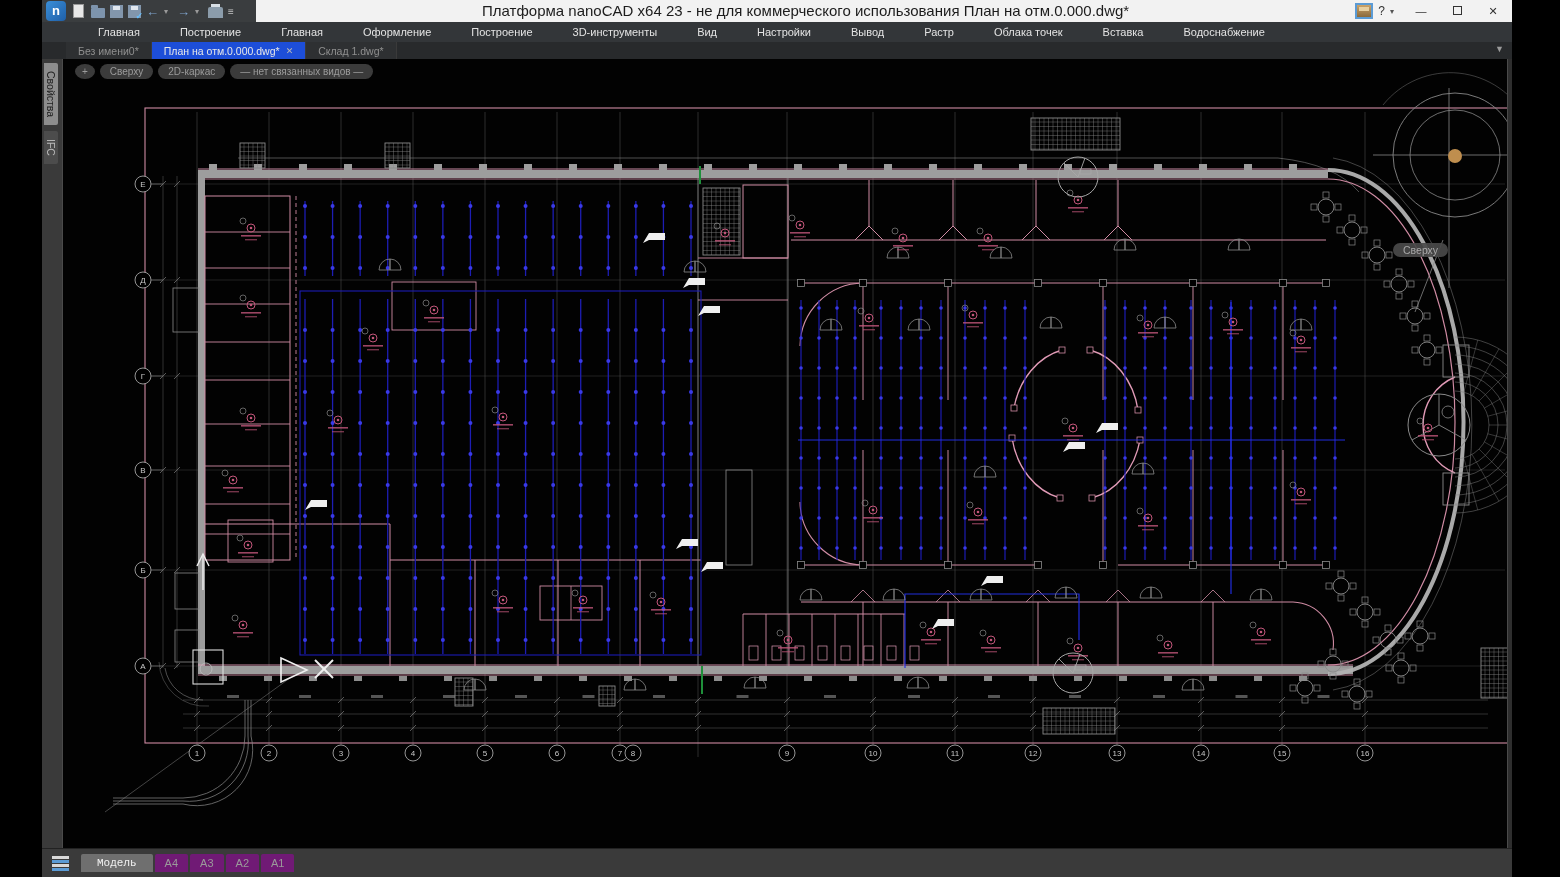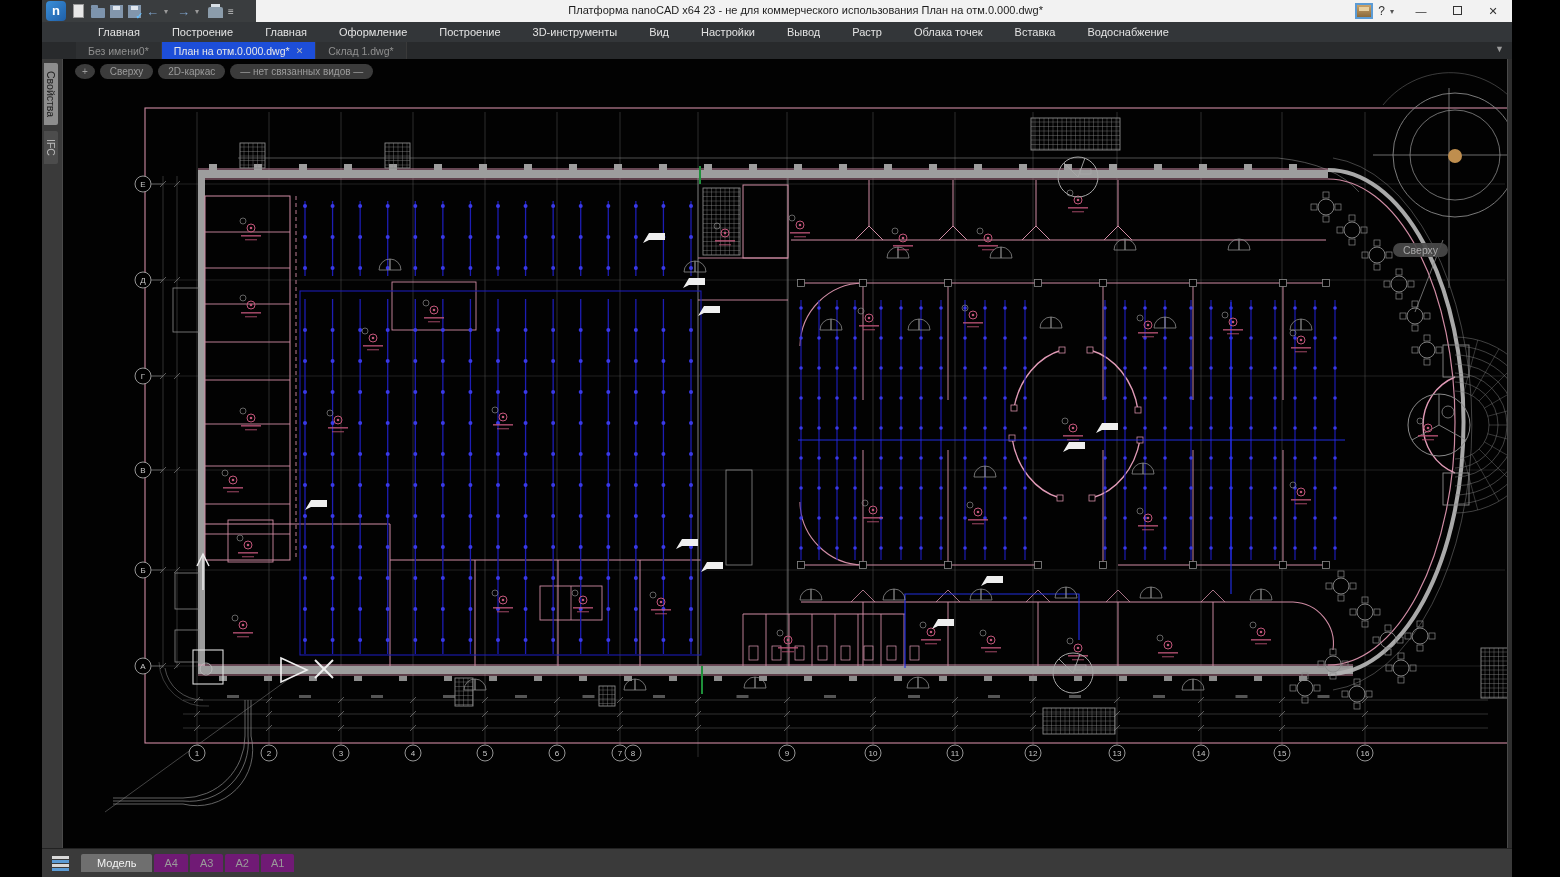--- a/index.html
+++ b/index.html
@@ -17,35 +17,35 @@
   .ic-folder { background:#7d94ad; width:14px; height:10px; margin-top:4px; border-radius:1px; position:relative; }
   .ic-folder:before { content:""; position:absolute; top:-3px; left:0; width:7px; height:3px; background:#7d94ad; border-radius:1px 1px 0 0; }
   .ic-floppy { background:#8296ac; width:13px; height:13px; margin-top:1px; position:relative; }
   .ic-floppy:before { content:""; position:absolute; left:3px; top:1px; width:7px; height:4px; background:#dfe6ee; }
   .ic-floppy.chk:after { content:"✓"; position:absolute; right:-2px; bottom:-3px; color:#66c0ff; font-size:9px; font-weight:bold; }
   .ic-arrow { color:#7fa3cc; font-size:13px; line-height:15px; }
   .ic-caret { color:#9a9a9a; font-size:8px; line-height:15px; width:8px; }
   .ic-printer { width:15px; height:11px; margin-top:3px; background:#8b9cab; border-radius:2px 2px 0 0; position:relative; }
   .ic-printer:before { content:""; position:absolute; left:3px; top:-3px; width:9px; height:3px; background:#d7dee5; }
   .ic-more { color:#c5c5c5; font-size:10px; line-height:15px; }
-  #titletext { flex:1; text-align:center; font-size:11px; color:#1c1c1c; line-height:21px; white-space:nowrap; overflow:hidden; }
+  #titletext { flex:1; text-align:center; font-size:15px; color:#1c1c1c; line-height:21px; white-space:nowrap; overflow:hidden; }
   #title-right { display:flex; align-items:center; gap:2px; padding-right:2px; flex:0 0 auto; }
   #cloud-ic { width:18px; height:16px; border:2px solid #5b9bd5; background:linear-gradient(#caa36a,#8a6a3c); position:relative; }
   #cloud-ic:before{ content:""; position:absolute; left:2px; top:2px; right:2px; height:4px; background:#e7cfa0; }
   #help-btn { color:#333; font-size:12px; padding:0 3px; }
   #help-caret { color:#555; font-size:8px; margin-right:8px; }
   .winbtn { width:34px; height:21px; text-align:center; color:#333; font-size:11px; line-height:21px; }
   .winbtn .box { display:inline-block; width:9px; height:9px; border:1px solid #333; }
 
   
-  #menubar { position:absolute; left:0; top:22px; width:100%; height:20px; background:#333639; display:flex; align-items:center; padding-left:42px; gap:4px; }
+  #menubar { position:absolute; left:0; top:22px; width:100%; height:20px; background:#333639; display:flex; align-items:center; padding-left:42px; gap:12px; }
   .menu-item { color:#e3e3e3; font-size:11px; padding:2px 14px; white-space:nowrap; }
 
   
-  #doctabs { position:absolute; left:0; top:42px; width:100%; height:17px; background:#282a2c; display:flex; align-items:stretch; padding-left:34px; }
+  #doctabs { position:absolute; left:0; top:42px; width:100%; height:17px; background:#282a2c; display:flex; align-items:stretch; padding-left:24px; }
   .doctab { font-size:10.5px; color:#8f8f8f; padding:1px 12px; display:flex; align-items:center; gap:6px; border-right:1px solid #3a3a3a; background:#2e3032; }
   .doctab.active { background:#1d4ed8; color:#e8e8e8; }
   .doctab .close { color:#b8b8b8; font-size:9px; }
   #tabbar-caret { margin-left:auto; color:#9a9a9a; font-size:9px; padding:2px 8px; }
 
   
   #sidepanel { position:absolute; left:0; top:59px; width:20px; height:789px; background:#3a3a3a; }
   .sidetab { writing-mode:vertical-rl; text-orientation:mixed; font-size:10.5px; text-align:center; border-radius:0 2px 2px 0; margin:0 2px 6px 2px; padding:8px 1px; }
   .sidetab.first { background:#8d8d8d; color:#1e1e1e; margin-top:4px; }
   .sidetab.second { background:#4c4c4c; color:#b9b9b9; }
@@ -56,21 +56,21 @@
   #viewpills { position:absolute; left:12px; top:5px; display:flex; gap:5px; align-items:center; }
   .pill { background:#3b3b3b; color:#9b9b9b; border-radius:9px; font-size:10px; padding:2px 10px; white-space:nowrap; }
   .pill.plus { padding:2px 7px; border-radius:50%; }
   #view-tooltip { position:absolute; left:1330px; top:184px; background:#4a4a4a; color:#b5b5b5; font-size:10.5px; border-radius:8px; padding:1px 10px; opacity:.92; }
 
   
   #sheetbar { position:absolute; left:0; top:848px; width:100%; height:29px; background:#3a3a3a; border-top:1px solid #222; display:flex; align-items:center; }
   #sheet-ic { width:17px; height:15px; margin:0 12px 0 10px; display:flex; flex-direction:column; gap:1px; }
   #sheet-ic div { height:3px; }
   .sheettab { font-size:11px; color:#9a9a9a; background:#701a75; padding:3px 10px; margin-right:2px; border-radius:2px 2px 0 0; }
-  .sheettab.active { background:#6f6f6f; color:#f2f2f2; padding:3px 16px; }
+  .sheettab.active { background:#6f6f6f; color:#f2f2f2; padding:3px 16px;font-family:Liberation Mono, monospace; }
 </style>
 </head>
 <body>
 <div id="stage">
  <div id="appwin">
 
   <div id="titlebar">
     <div id="qat">
       <div id="logo">n</div>
       <span class="qat-ic ic-page"></span>

